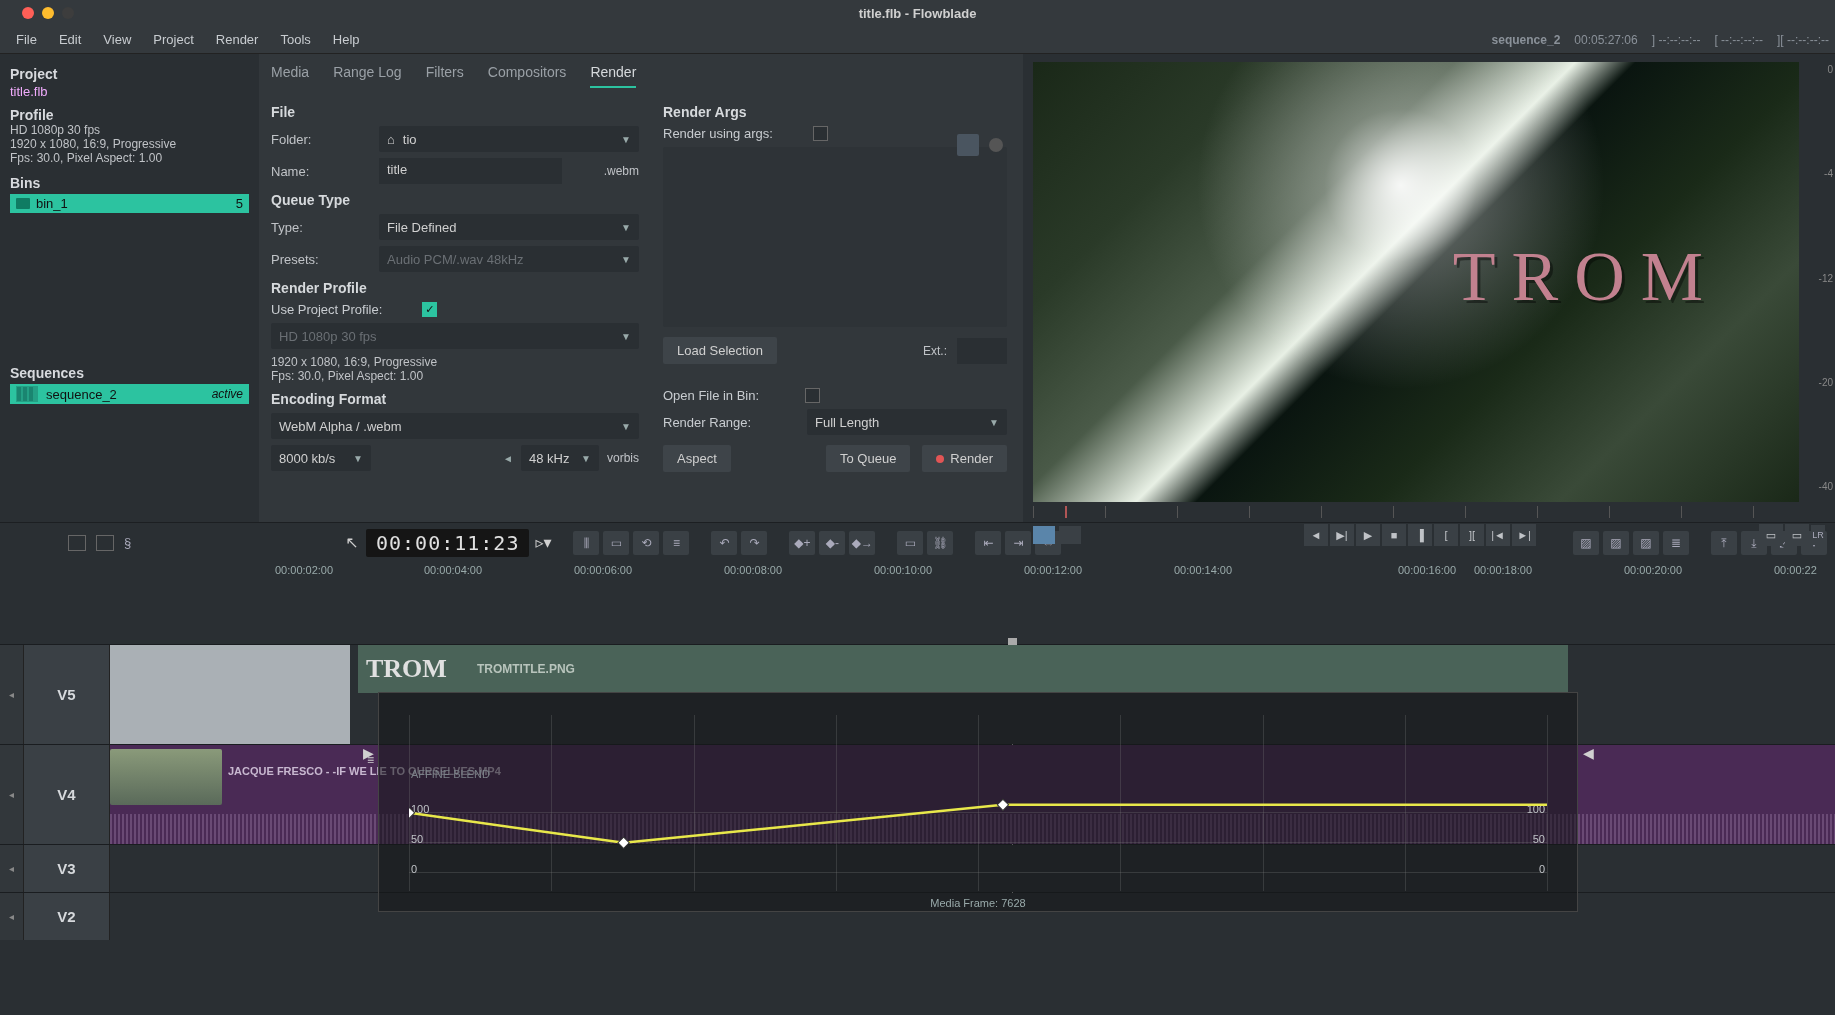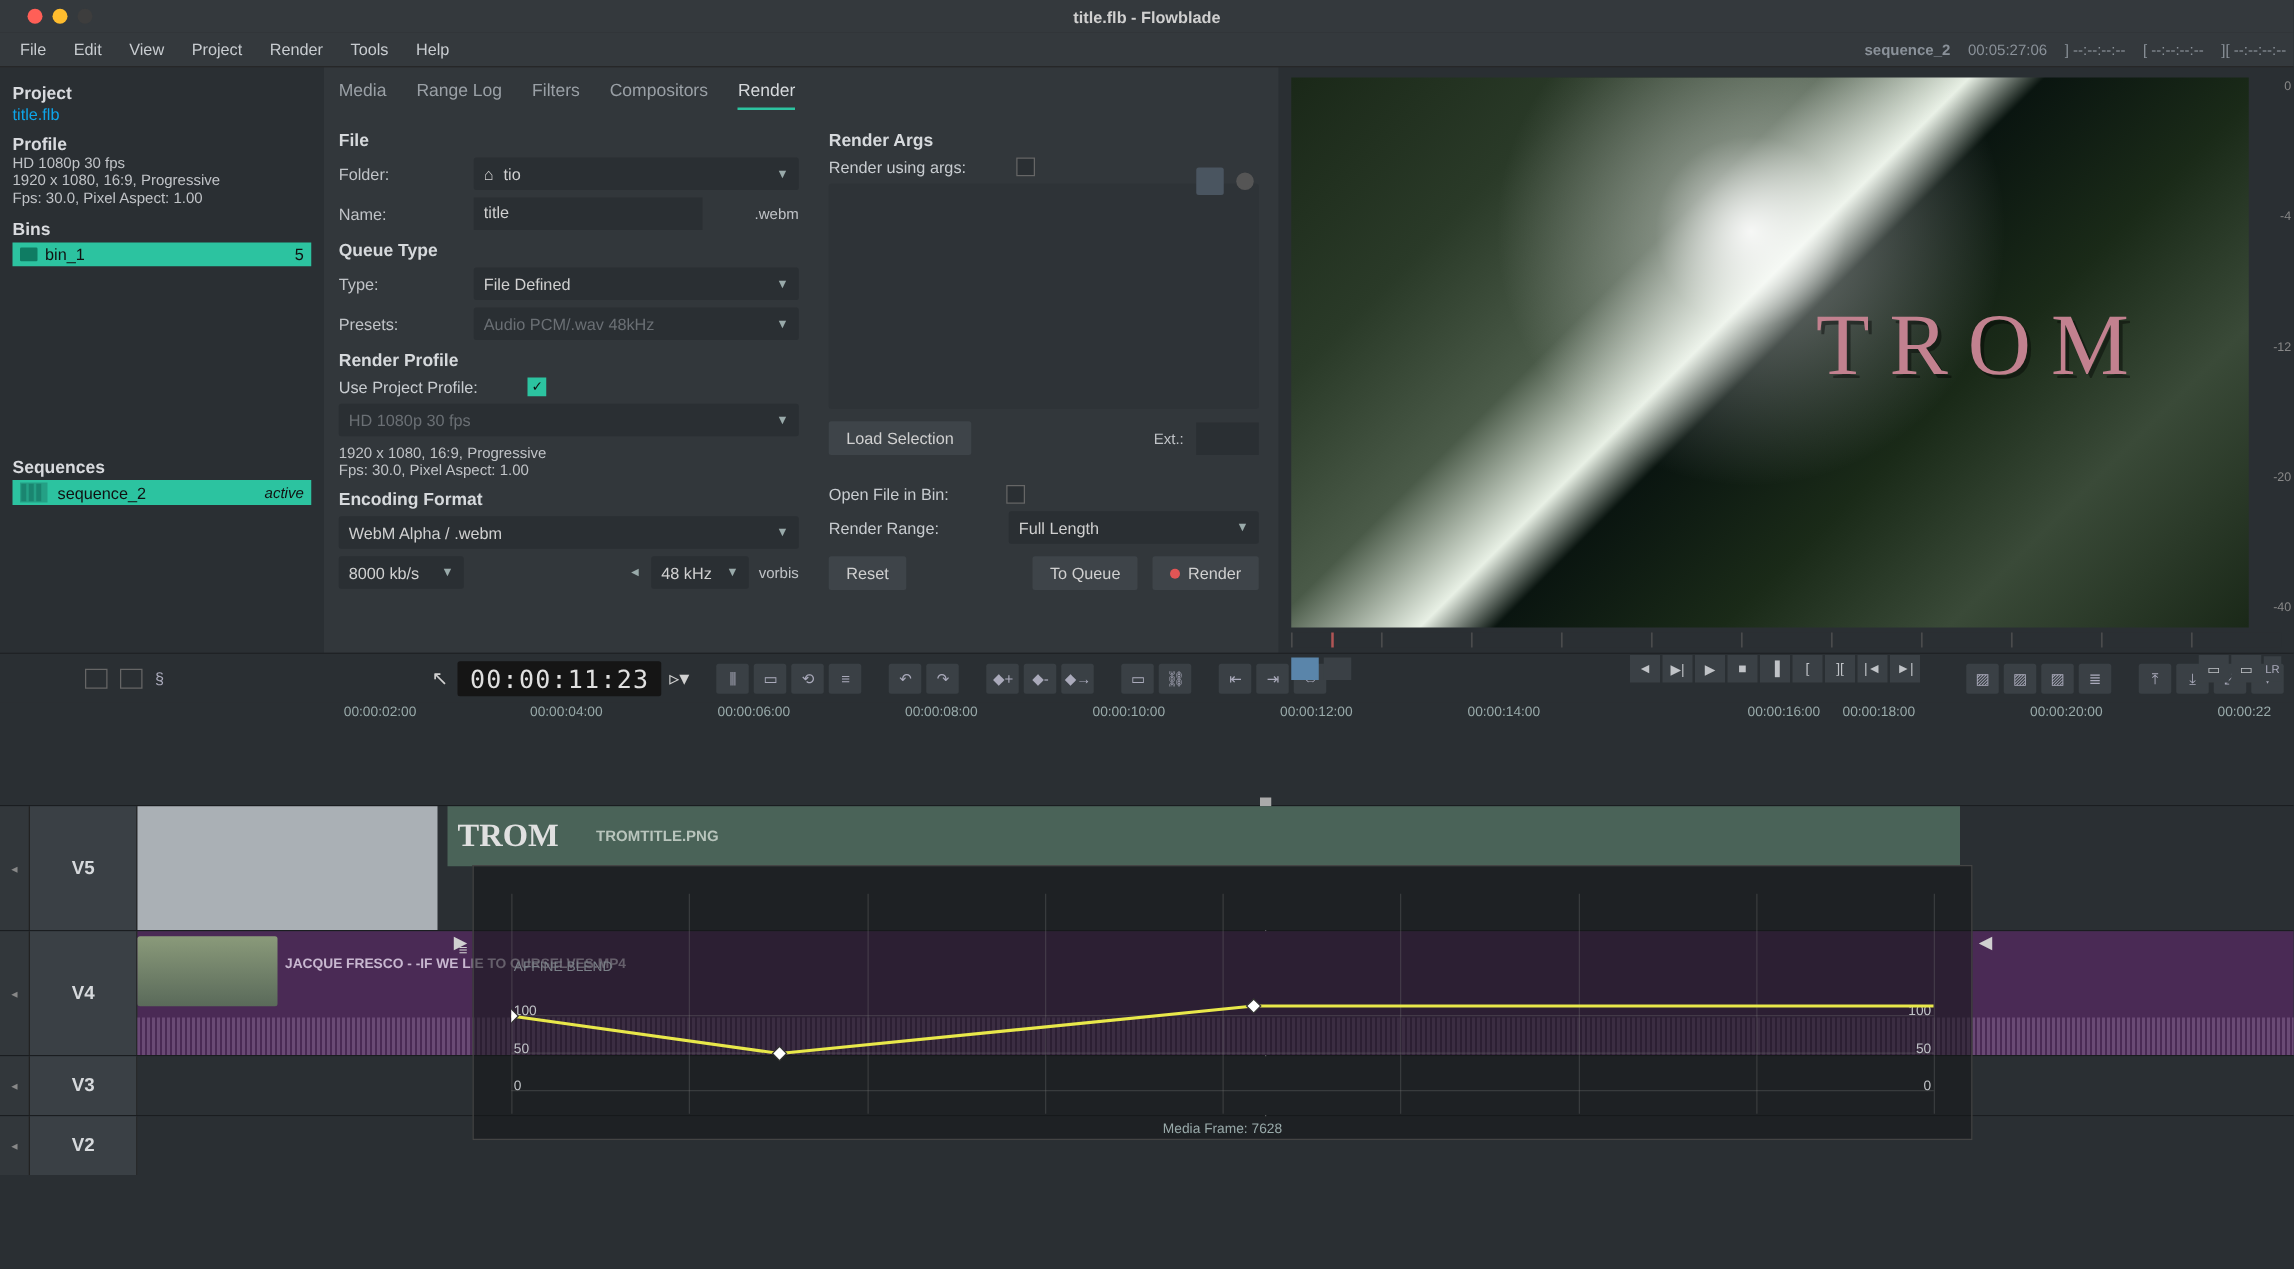--- a/index.html
+++ b/index.html
@@ -20,21 +20,21 @@
 .menu-item { padding: 3px 10px; cursor: pointer; }
 .menu-right { display: flex; align-items: center; gap: 14px; color: #8a9199; font-size: 12px; }
 .seq-name { font-weight: 600; }
 
 
 .main { display: flex; height: 468px; }
 
 
 .left-panel { width: 259px; background: #2a2f33; padding: 8px 10px; display: flex; flex-direction: column; }
 .lp-heading { font-weight: 700; font-size: 14px; color: #d8dade; margin-top: 4px; }
-.lp-sub { font-size: 13px; color: #0ea5e9; margin-top: 2px; }
+.lp-sub { font-size: 13px; color: #f0abfc; margin-top: 2px; }
 .lp-small { font-size: 12px; color: #c0c3c7; }
 .chip { background: #2cc3a0; color: #111; display: flex; align-items: center; padding: 2px 6px; border-radius: 0; font-size: 13px; margin-top: 3px; }
 .chip .count { margin-left: auto; }
 .chip.seq { justify-content: flex-start; gap: 8px; }
 .chip .tag { margin-left: auto; font-style: italic; font-size: 12px; }
 .folder-glyph { width: 14px; height: 11px; background: #0f7c63; margin-right: 6px; border-radius: 1px; }
 .seq-glyph { width: 22px; height: 16px; background: #24a085; display: flex; }
 .seq-glyph span { width: 4px; background: #1a8570; margin: 1px; }
 
 
@@ -283,21 +283,21 @@
             <div class="checkbox empty" style="margin-left:10px"></div>
           </div>
           <div class="form-row">
             <span style="width:108px">Render Range:</span>
             <div class="select-box">
               <span>Full Length</span>
               <span class="chev">▼</span>
             </div>
           </div>
           <div class="btn-row">
-            <button class="btn">Reset</button>
+            <button class="btn">Aspect</button>
             <div style="flex:1"></div>
             <button class="btn">To Queue</button>
             <button class="btn render-btn">
               <span class="rec-dot"></span>
               <span>Render</span>
             </button>
           </div>
         </div>
       </div>
     </div>

